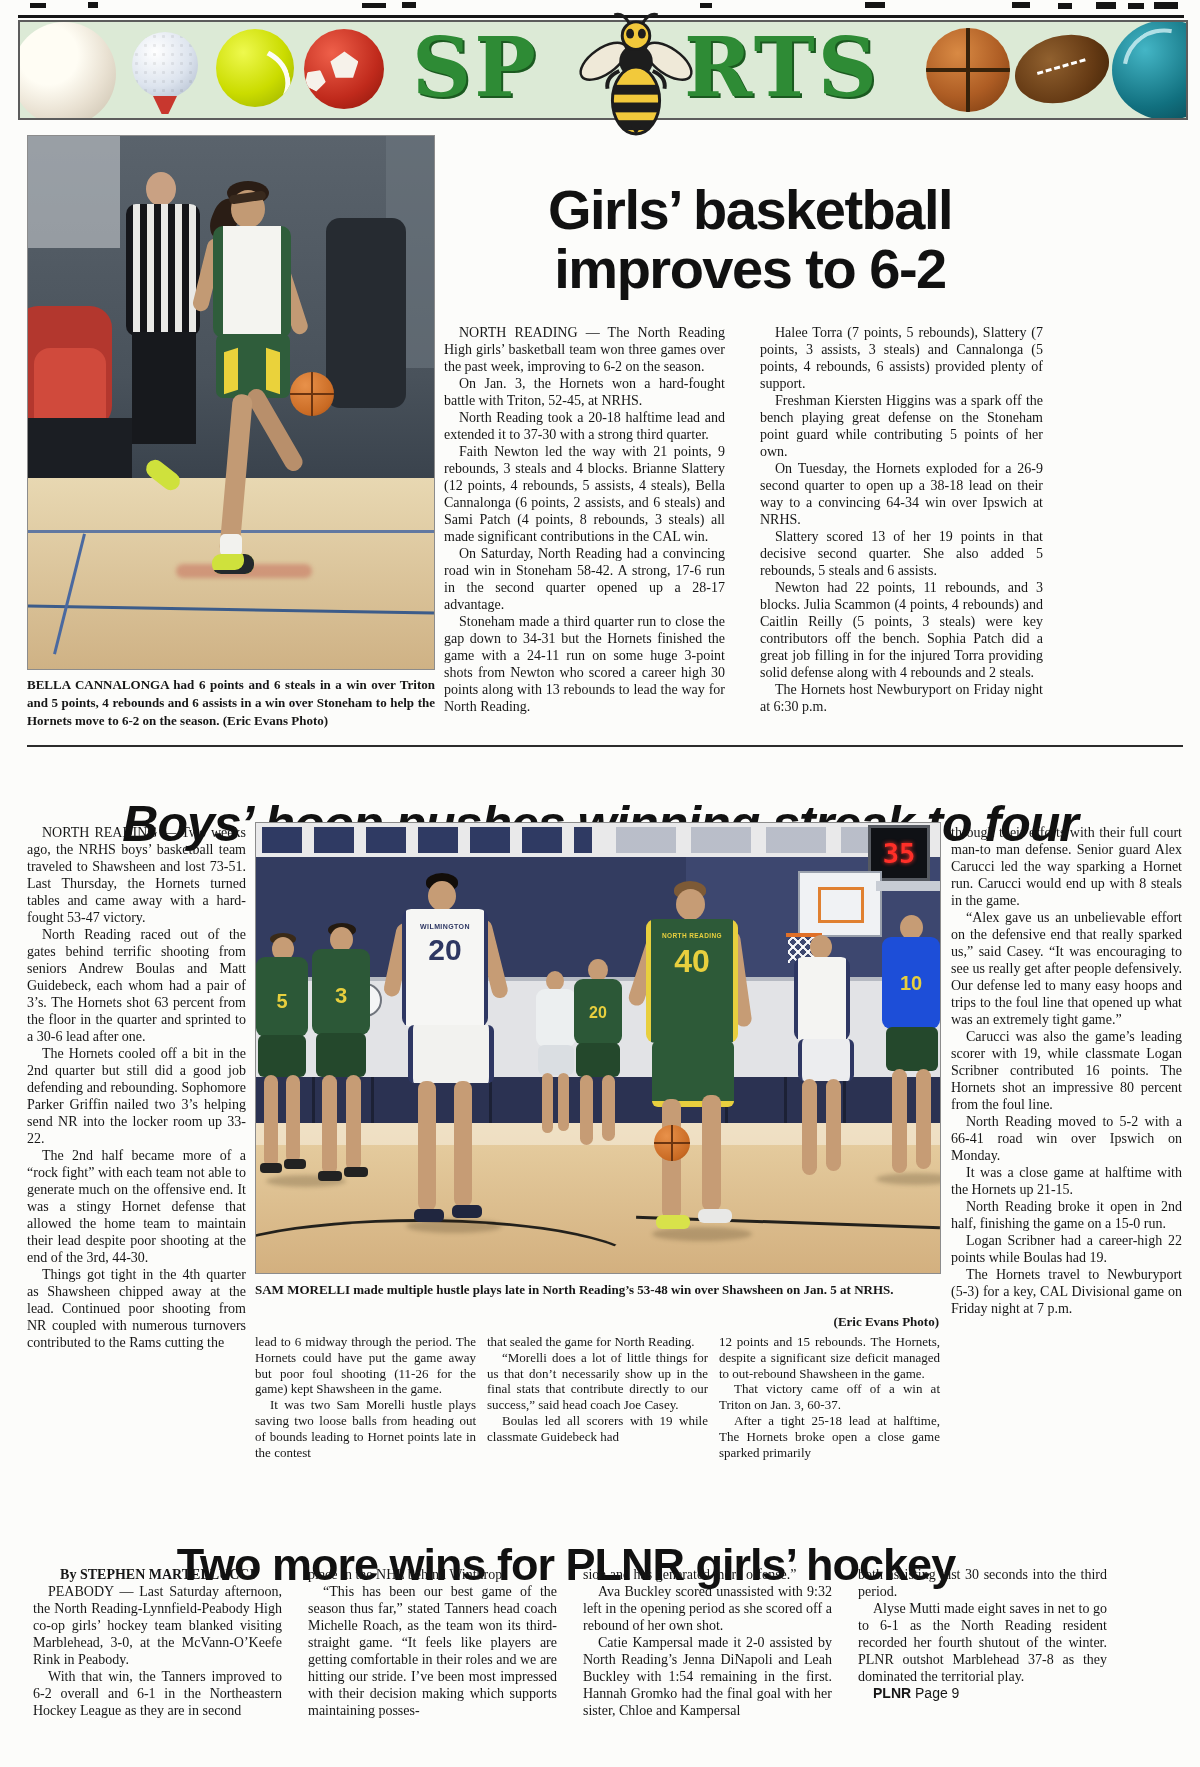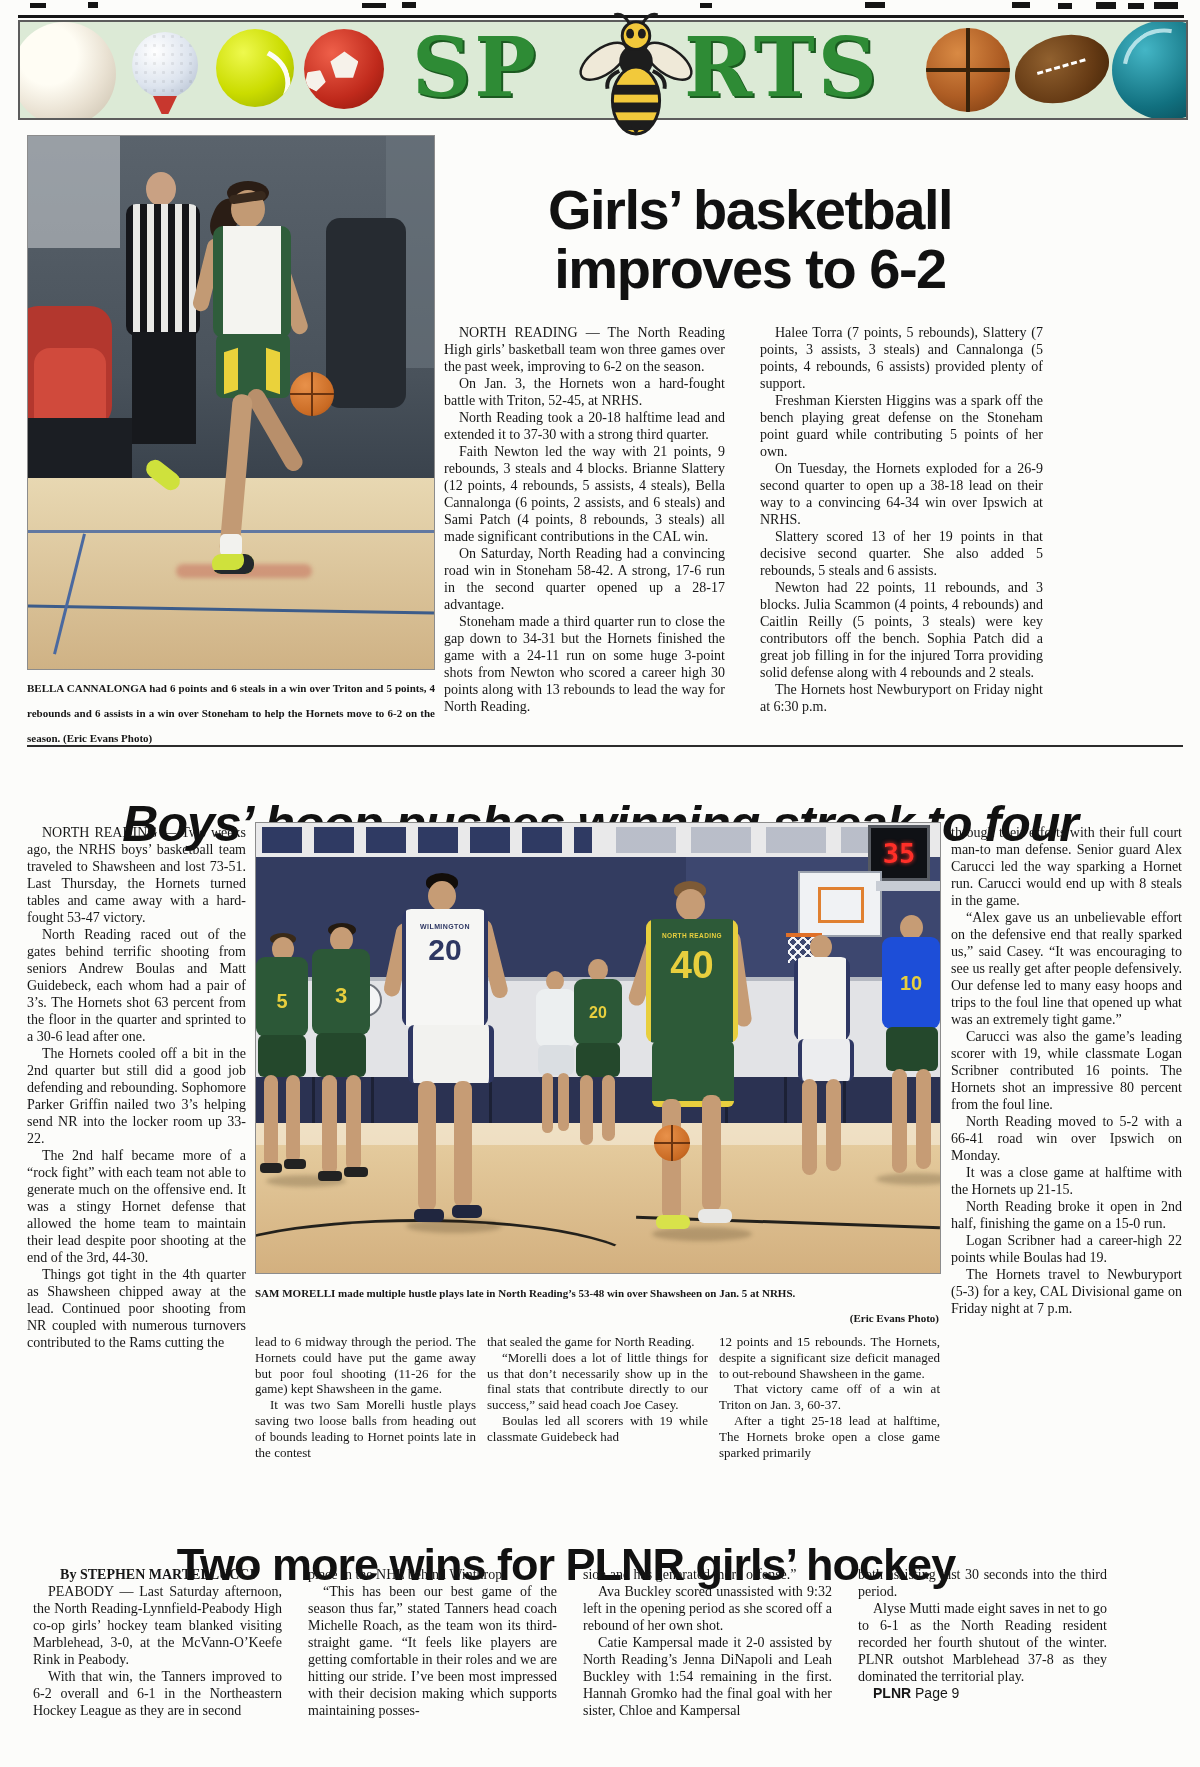--- a/index.html
+++ b/index.html
@@ -46,21 +46,21 @@
   .headline{position:absolute;font-family:"Liberation Sans",sans-serif;font-weight:bold;color:#111;
             text-align:center;}
   .h-girls{left:450px;top:142px;width:600px;font-size:56px;line-height:1.06;letter-spacing:-1.5px;}
   .h-boys{left:0;top:753px;width:1200px;font-size:50px;font-style:italic;letter-spacing:-1px;}
   .h-hockey{left:26px;top:1502px;width:1080px;font-size:45px;letter-spacing:-1px;}
   .coltext{position:absolute;overflow:hidden;}
   .coltext p{margin:0;text-indent:15px;text-align:justify;font-size:14px;line-height:17px;}
   .coltext p.cont{text-indent:0;}
   .bmid p{font-size:13px;line-height:15.8px;}
   .byline{text-align:center !important;text-indent:0 !important;font-weight:bold;}
-  .caption{position:absolute;font-weight:bold;font-size:11px;line-height:25px;text-align:justify;}
+  .caption{position:absolute;font-weight:bold;font-size:13px;line-height:18px;text-align:justify;}
   .credit{position:absolute;right:0;bottom:0;font-weight:bold;}
   .plnr{margin-top:6px;text-align:center;font-family:"Liberation Sans",sans-serif;font-size:17px;text-indent:0;}
   .plnr b{font-weight:bold;}
   .rule1{position:absolute;left:27px;top:745px;width:1156px;height:2px;background:#2c2c2c;}
   
   .photo{position:absolute;border:1px solid #8c8c8c;overflow:hidden;background:#777;}
   .sd{position:absolute;}
   .pl{position:absolute;}
   .pl>div{position:absolute;}
   .head{border-radius:50%;background:#c69c75;}
@@ -293,21 +293,21 @@
         <div class="leg" style="left:6px;top:116px;width:13px;height:70px"></div>
         <div class="leg" style="left:28px;top:116px;width:13px;height:66px"></div>
       </div>
       <div class="pl" style="left:390px;top:60px">
         <div class="sd" style="left:28px;top:-2px;width:32px;height:18px;background:#7d5a36;border-radius:50% 50% 40% 40%"></div>
         <div class="head" style="left:30px;top:6px;width:29px;height:31px"></div>
         <div class="sd" style="left:-8px;top:48px;width:16px;height:76px;background:#c69c75;border-radius:8px;transform:rotate(18deg)"></div>
         <div class="sd" style="left:84px;top:48px;width:16px;height:96px;background:#c69c75;border-radius:8px;transform:rotate(-8deg)"></div>
         <div class="torso" style="left:0;top:36px;width:92px;height:124px;background:linear-gradient(90deg,#e8cf3e 0 5px,#2d5a38 5px 87px,#e8cf3e 87px)">
           <div class="team" style="top:13px;font-size:6.5px;color:#e8cf3e;position:absolute">NORTH READING</div>
-          <div class="num" style="top:26px;font-size:39px;color:#e8cf3e;position:absolute">40</div>
+          <div class="num" style="top:26px;font-size:32px;color:#e8cf3e;position:absolute">40</div>
         </div>
         <div class="shorts" style="left:6px;top:158px;width:82px;height:60px;background:#2d5a38;border-bottom:6px solid #e8cf3e"></div>
         <div class="leg" style="left:16px;top:216px;width:19px;height:120px"></div>
         <div class="leg" style="left:56px;top:212px;width:19px;height:116px"></div>
         <div class="sd" style="left:10px;top:332px;width:34px;height:14px;background:#d8e24a;border-radius:6px"></div>
         <div class="sd" style="left:52px;top:326px;width:34px;height:14px;background:#e8e8e6;border-radius:6px"></div>
       </div>
       <div class="ballgame" style="left:398px;top:302px;width:36px;height:36px"></div>
       <div class="pl" style="left:538px;top:112px">
         <div class="head" style="left:16px;top:0;width:22px;height:24px"></div>

